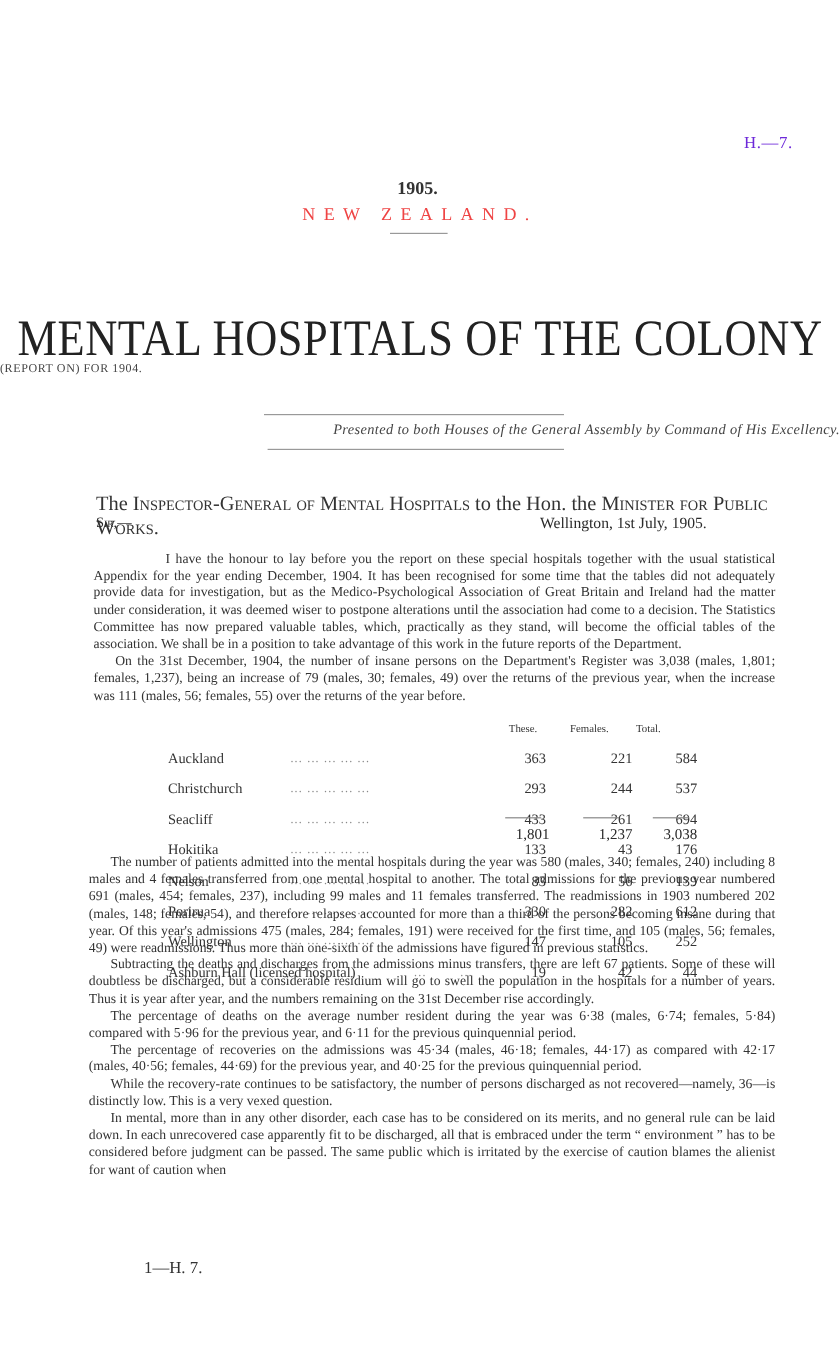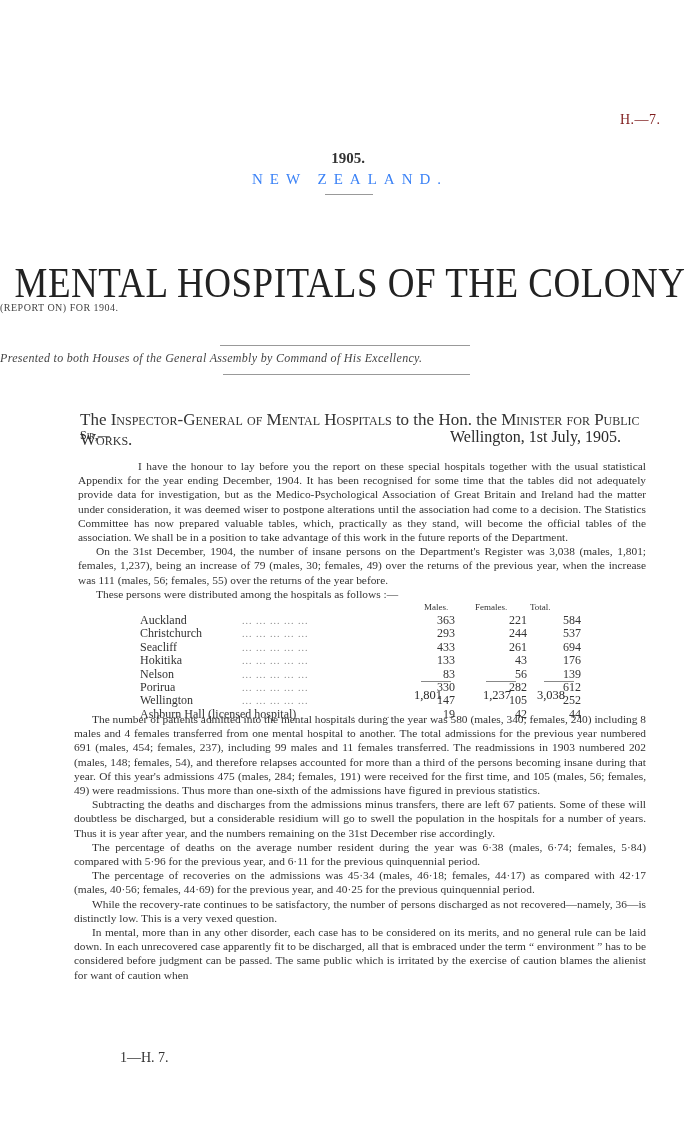--- a/index.html
+++ b/index.html
@@ -1,45 +1,45 @@
 <!DOCTYPE html>
 <html><head>
 <meta charset="utf-8">
 <style>
   html, body { margin: 0; padding: 0; background: #ffffff; }
   body { width: 700px; height: 1134px; position: relative; overflow: hidden;
          font-family: "Liberation Serif", "DejaVu Serif", serif; color: #2a2a2a; }
   .abs { position: absolute; }
-  .page-id { top: 112px; left: 620px; font-size: 14px; color: #7f1d1d; letter-spacing: 0.5px; }
+  .page-id { top: 112px; left: 620px; font-size: 14px; color: #6d28d9; letter-spacing: 0.5px; }
   .year { top: 150px; left: 0; width: 696px; text-align: center; font-size: 15px; font-weight: bold; color: #333; }
-  .country { top: 171px; left: 0; width: 700px; text-align: center; font-size: 15px; letter-spacing: 7px; color: #3b82f6; }
+  .country { top: 171px; left: 0; width: 700px; text-align: center; font-size: 15px; letter-spacing: 7px; color: #ef4444; }
   .rule { position: absolute; height: 1px; background: #999; }
   .main-title { top: 258px; left: 0; width: 700px; text-align: center; font-size: 37px; letter-spacing: 0.5px;
                 color: #222; transform: scaleY(1.15); transform-origin: top center; }
   .subtitle { top: 302px; left: 0; width: 580px; text-align: left; font-size: 10px; color: #444; letter-spacing: 0.5px; }
-  .presented { top: 351px; left: 0; width: 700px; text-align: left; font-size: 12px; font-style: italic; color: #444; letter-spacing: 0.3px; }
+  .presented { top: 351px; left: 0; width: 700px; text-align: right; font-size: 12px; font-style: italic; color: #444; letter-spacing: 0.3px; }
   .addr-line { top: 410px; left: 80px; width: 565px; font-size: 17px; color: #333; }
   .sc { font-variant: small-caps; }
   .sir { top: 428px; left: 80px; font-size: 12px; }
-  .dateline { top: 428px; left: 450px; font-size: 16px; }
+  .dateline { top: 428px; left: 450px; font-size: 13px; }
   .body-block { left: 78px; width: 568px; font-size: 11.4px; line-height: 14.2px; text-align: justify; color: #333; }
   .body-block p { margin: 0; text-indent: 18px; }
   .body-block p.first { text-indent: 60px; }
   .table { top: 602px; left: 140px; width: 440px; font-size: 12px; color: #333; }
   .thead { position: relative; height: 12px; font-size: 9px; }
   .thead span { position: absolute; top: 0; }
-  .trow { position: relative; height: 13.4px; line-height: 13.4px; }
+  .trow { position: relative; height: 13.4px; line-height: 13.4px; margin-top: 12px; }
   .trow .name { position: absolute; left: 0; }
   .trow .dots { position: absolute; left: 102px; color: #888; letter-spacing: 1px; font-size: 10px; }
   .num { position: absolute; text-align: right; width: 34px; }
   .c1 { left: 281px; }
   .c2 { left: 353px; }
   .c3 { left: 407px; }
   .total-rule { position: absolute; top: 681px; height: 1px; background: #888; width: 30px; }
-  .totals { top: 688px; left: 124px; width: 440px; height: 14px; font-size: 12.5px; }
+  .totals { top: 688px; left: 140px; width: 440px; height: 14px; font-size: 12.5px; }
   .footer-id { top: 1050px; left: 120px; font-size: 14px; color: #333; }
 </style>
 </head>
 <body>
 
 <div class="abs page-id">H.—7.</div>
 <div class="abs year">1905.</div>
 <div class="abs country">NEW ZEALAND.</div>
 <div class="rule" style="top:194px; left:325px; width:48px;"></div>
 
@@ -55,26 +55,25 @@
   <span class="sc">Inspector-General of Mental Hospitals</span>
   <span>to the Hon. the</span>
   <span class="sc">Minister for Public Works.</span>
 </div>
 <div class="abs sir sc">Sir,—</div>
 <div class="abs dateline">Wellington, 1st July, 1905.</div>
 
 <div class="abs body-block" style="top:443px;margin-top:16px;">
   <p class="first">I have the honour to lay before you the report on these special hospitals together with the usual statistical Appendix for the year ending December, 1904. It has been recognised for some time that the tables did not adequately provide data for investigation, but as the Medico-Psychological Association of Great Britain and Ireland had the matter under consideration, it was deemed wiser to postpone alterations until the association had come to a decision. The Statistics Committee has now prepared valuable tables, which, practically as they stand, will become the official tables of the association. We shall be in a position to take advantage of this work in the future reports of the Department.</p>
   <p>On the 31st December, 1904, the number of insane persons on the Department's Register was 3,038 (males, 1,801; females, 1,237), being an increase of 79 (males, 30; females, 49) over the returns of the previous year, when the increase was 111 (males, 56; females, 55) over the returns of the year before.</p>
-  <p>These persons were distributed among the hospitals as follows :—</p>
 </div>
 
 <div class="abs table">
   <div class="thead">
-    <span style="left:284px;">Males.</span>
+    <span style="left:284px;">These.</span>
     <span style="left:335px;">Females.</span>
     <span style="left:390px;">Total.</span>
   </div>
   <div class="trow">
     <span class="name">Auckland</span>
     <span class="dots">...        ...        ...        ...        ...</span>
     <span class="num c1">363</span>
     <span class="num c2">221</span>
     <span class="num c3">584</span>
   </div>

